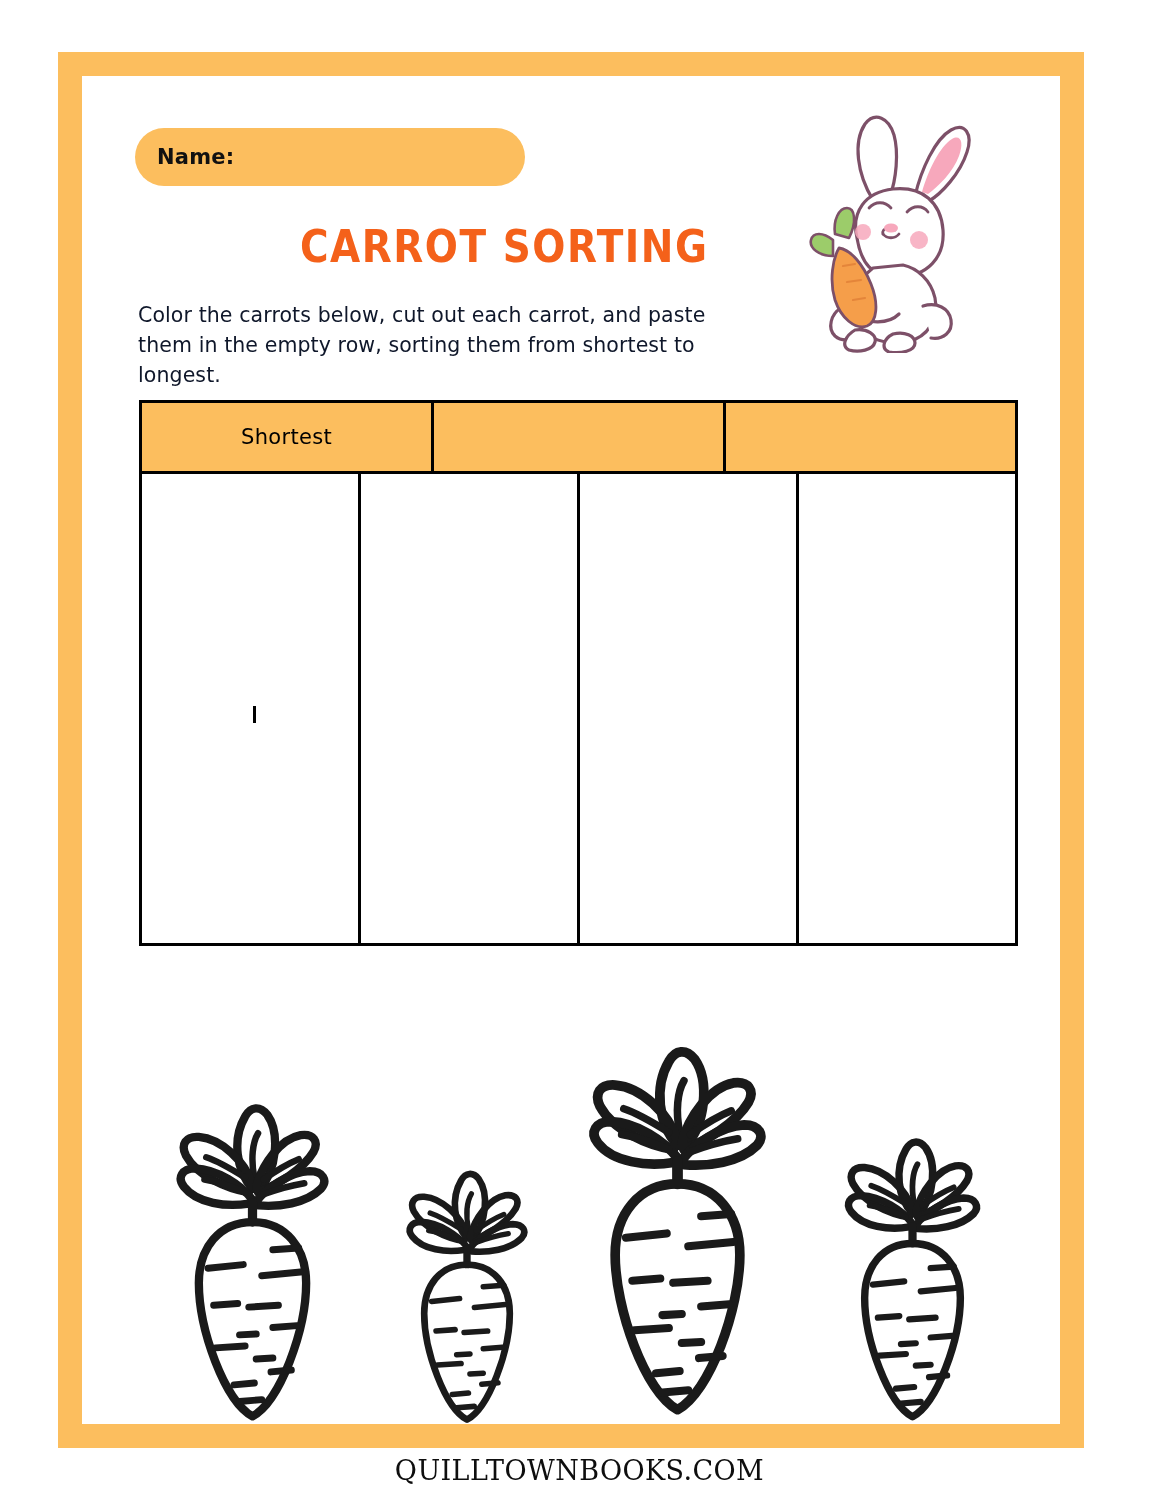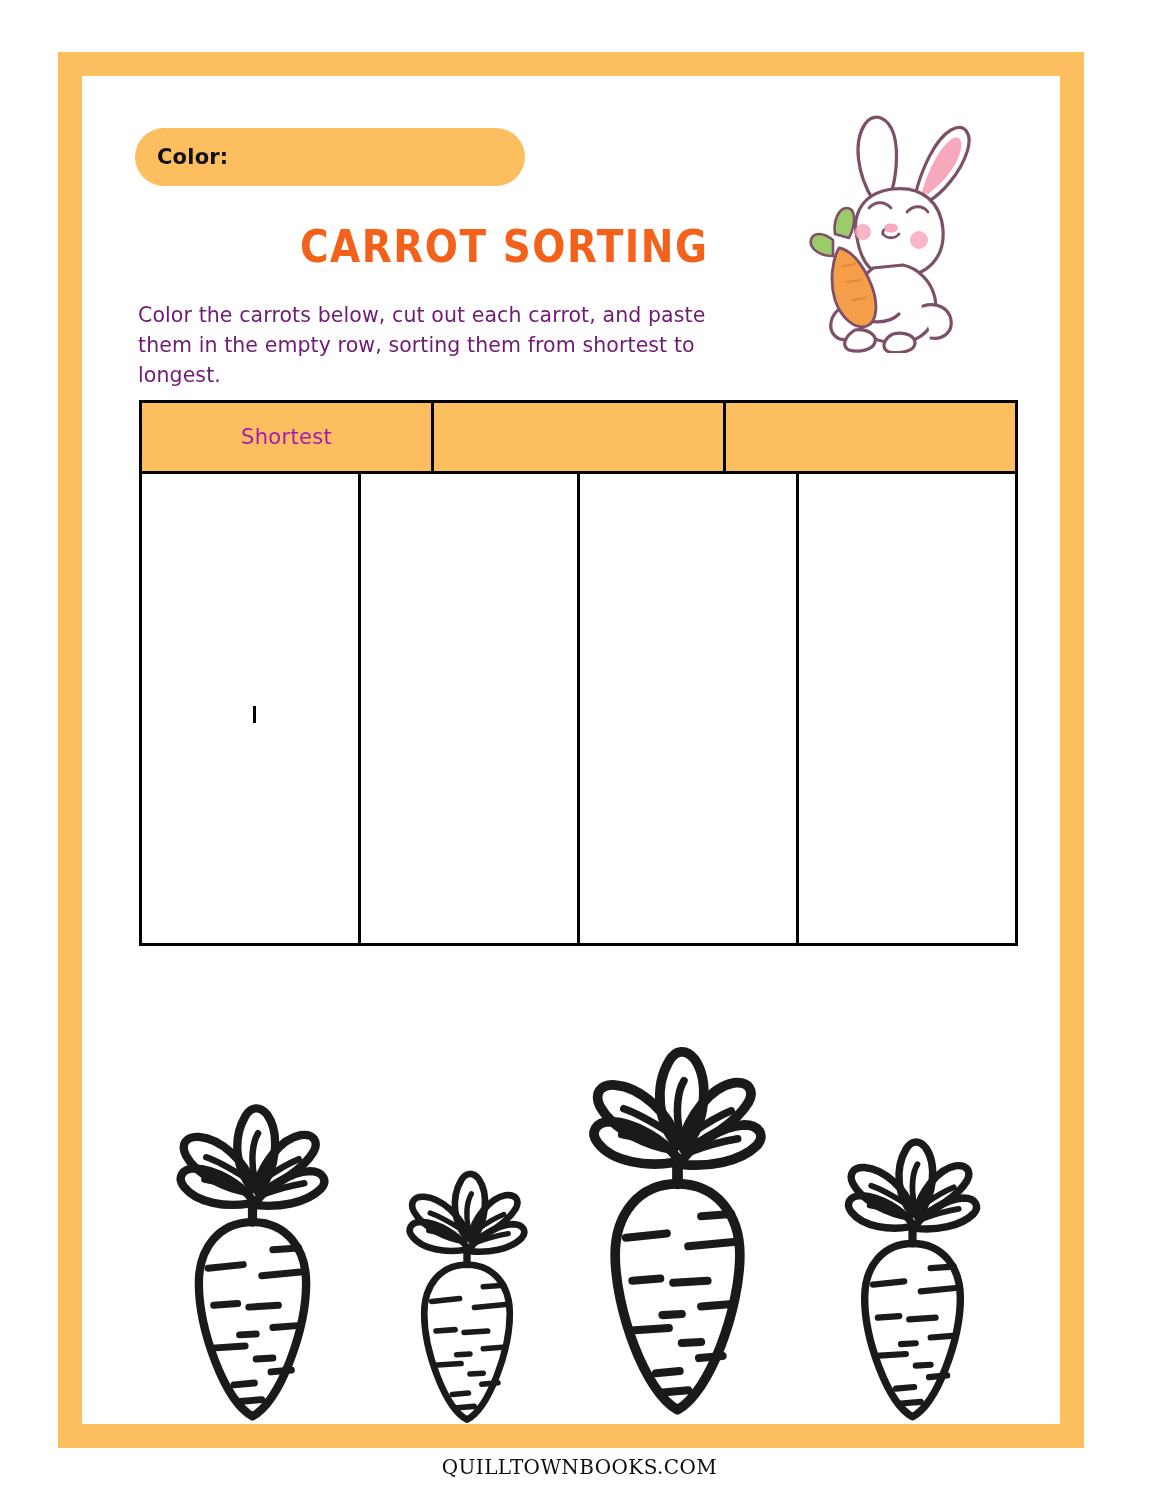--- a/index.html
+++ b/index.html
@@ -71,21 +71,21 @@
 
   
   #instructions {
     position: absolute;
     left: 138px;
     top: 300px;
     width: 620px;
     font-family: "DejaVu Sans", sans-serif;
     font-size: 20.5px;
     line-height: 1.47;
-    color: #701a75;
+    color: #0f172a;
     letter-spacing: 0.1px;
   }
 
   
   #bunny {
     position: absolute;
     left: 795px;
     top: 108px;
     width: 215px;
     height: 245px;
@@ -124,21 +124,21 @@
     align-items: center;
     justify-content: center;
     position: relative;
   }
   .th-cell:last-child, .td-cell:last-child {
     border-right: none;
   }
   .th-cell span {
     font-family: "DejaVu Sans", sans-serif;
     font-size: 21px;
-    color: #a21caf;
+    color: #000000;
     letter-spacing: 0.3px;
   }
   #stray-mark {
     position: absolute;
     left: 111px;
     top: 232px;
     width: 3px;
     height: 17px;
     background: #000000;
   }
@@ -157,34 +157,34 @@
   }
 
   
   #footer {
     position: absolute;
     left: 0;
     top: 1455px;
     width: 1159px;
     text-align: center;
     font-family: "DejaVu Serif", serif;
-    font-size: 20px;
+    font-size: 27px;
     color: #0e0e0e;
     letter-spacing: 0.4px;
   }
 </style>
 </head>
 <body>
 
 <div id="page">
 
   <div id="border-frame"></div>
 
   <div id="name-pill">
-    <span id="name-label">Color:</span>
+    <span id="name-label">Name:</span>
   </div>
 
   <div id="worksheet-title">CARROT SORTING</div>
 
   <div id="instructions">Color the carrots below, cut out each carrot, and paste them in the empty row, sorting them from shortest to longest.</div>
 
   <div id="bunny">
     <svg viewBox="0 0 215 245" width="215" height="245" xmlns="http://www.w3.org/2000/svg">
       <g fill="none" stroke="#7d5068" stroke-width="3.2" stroke-linecap="round" stroke-linejoin="round">
 

